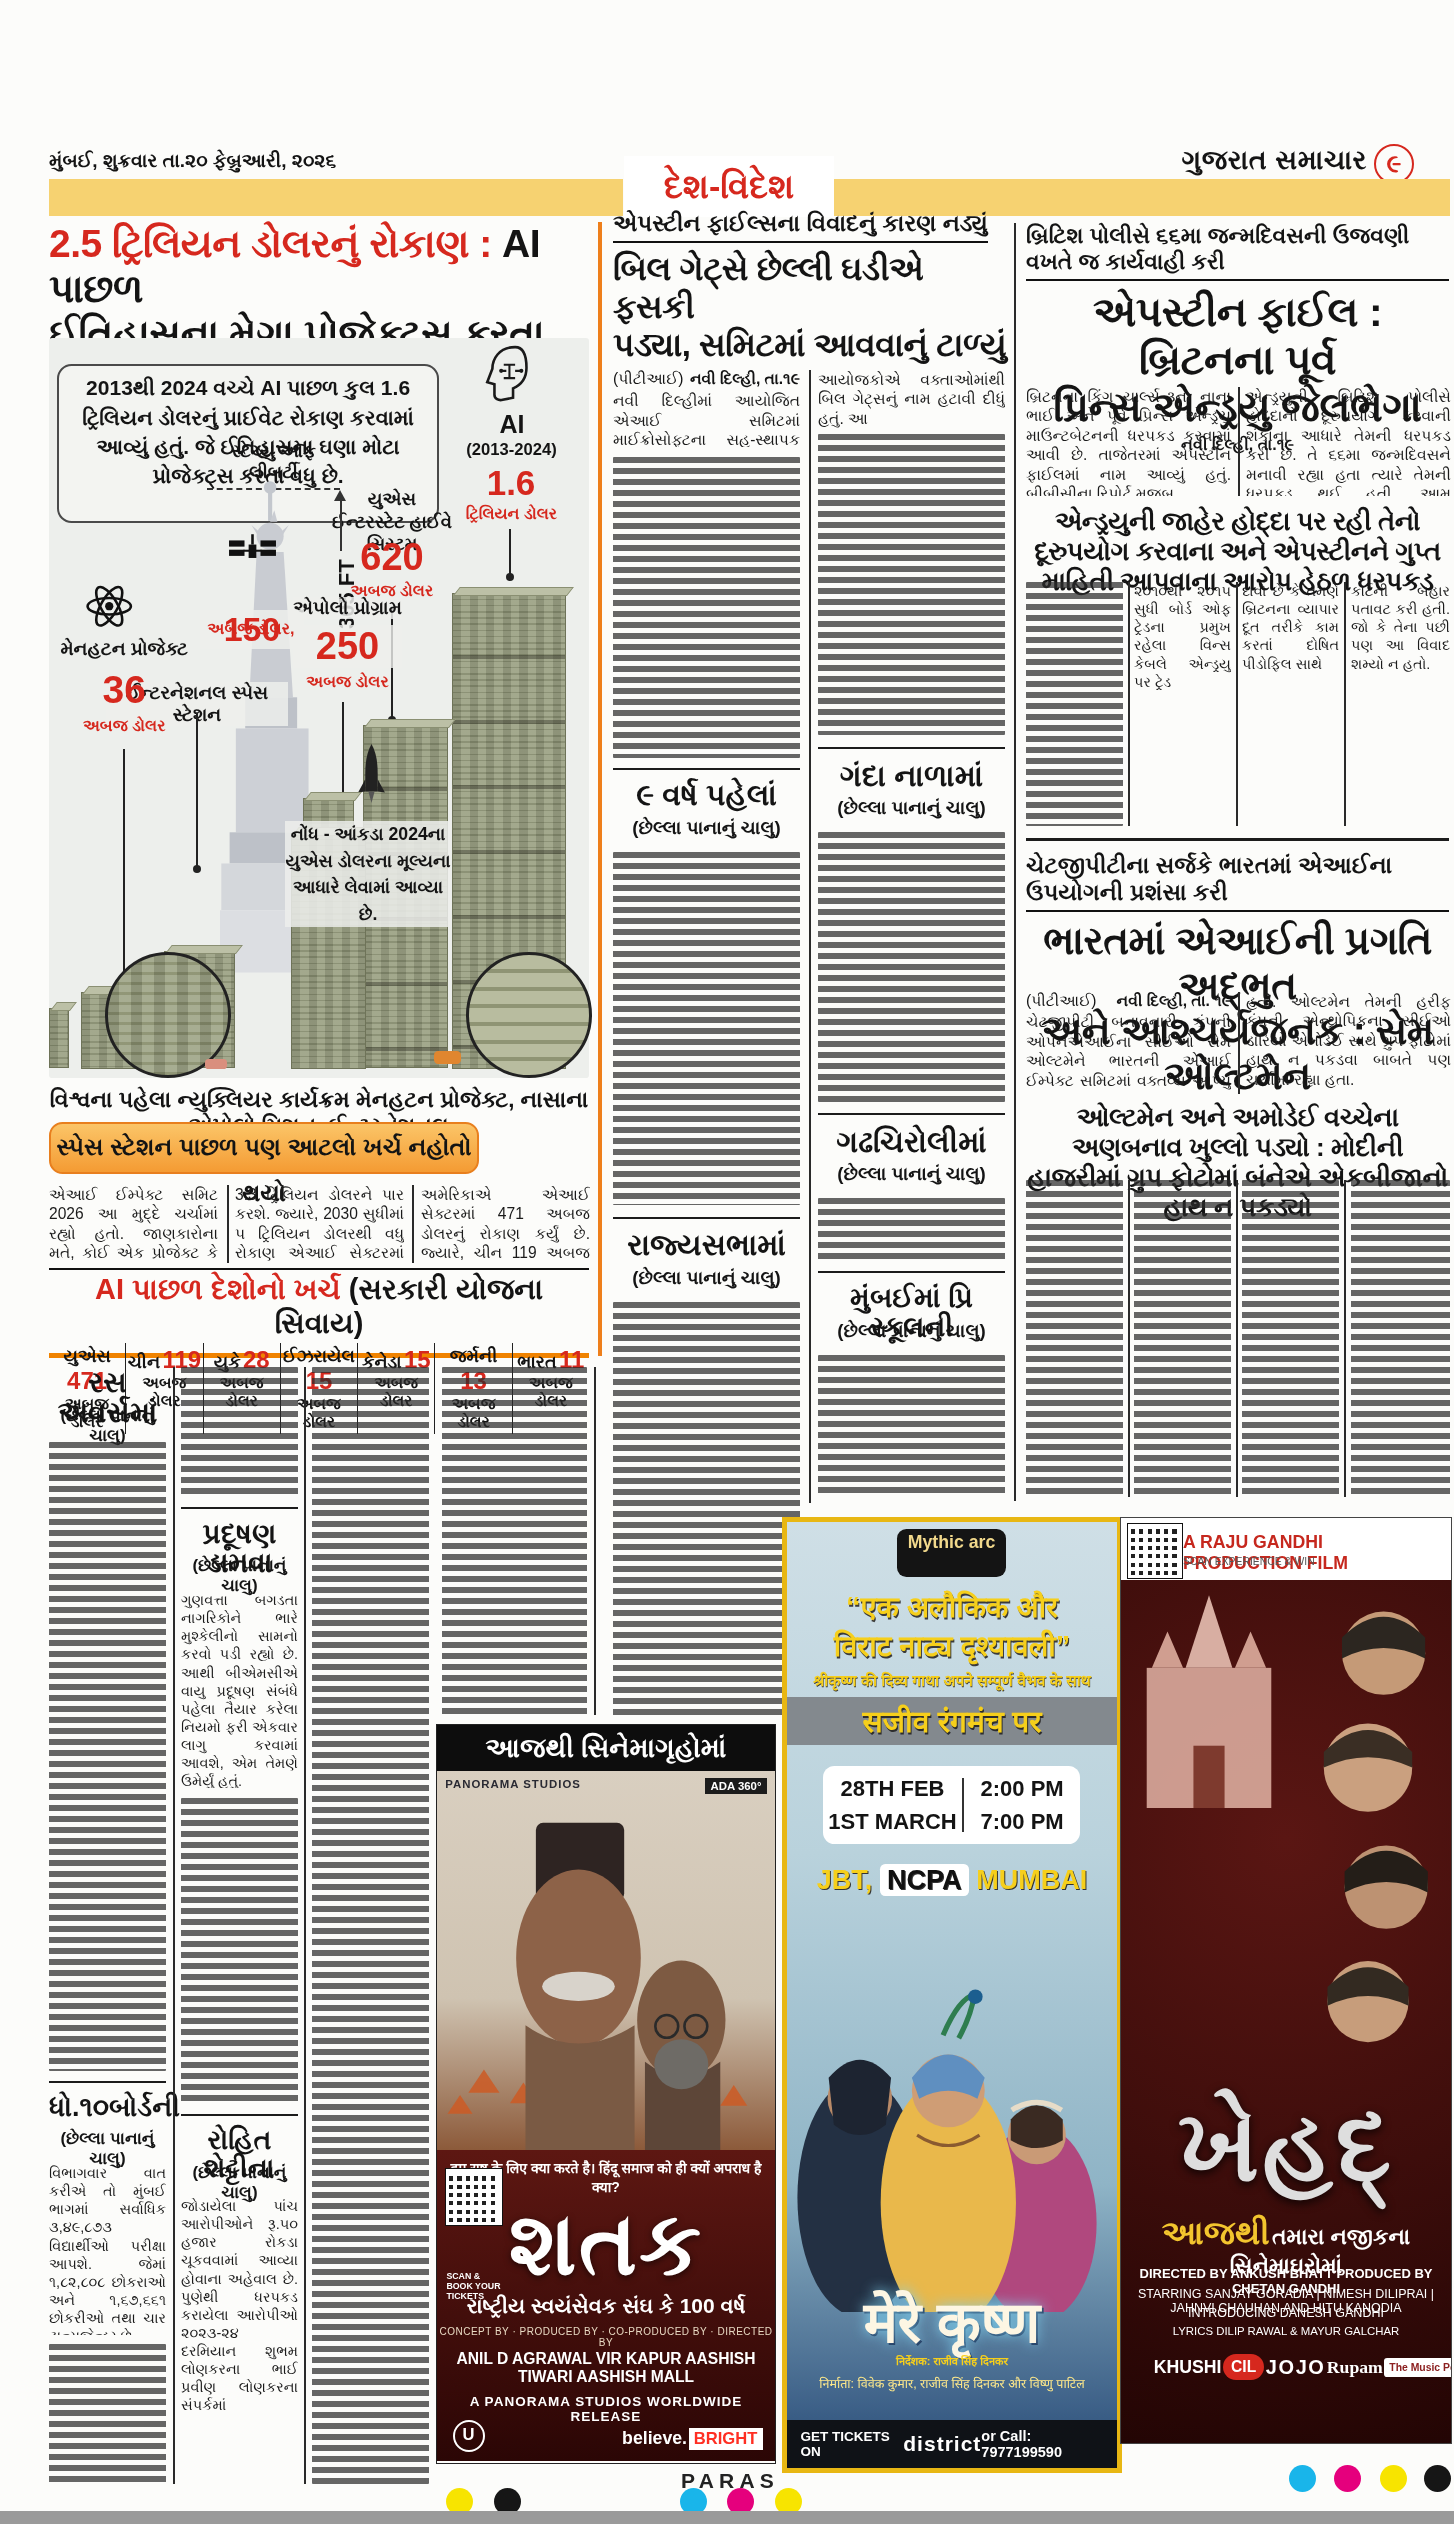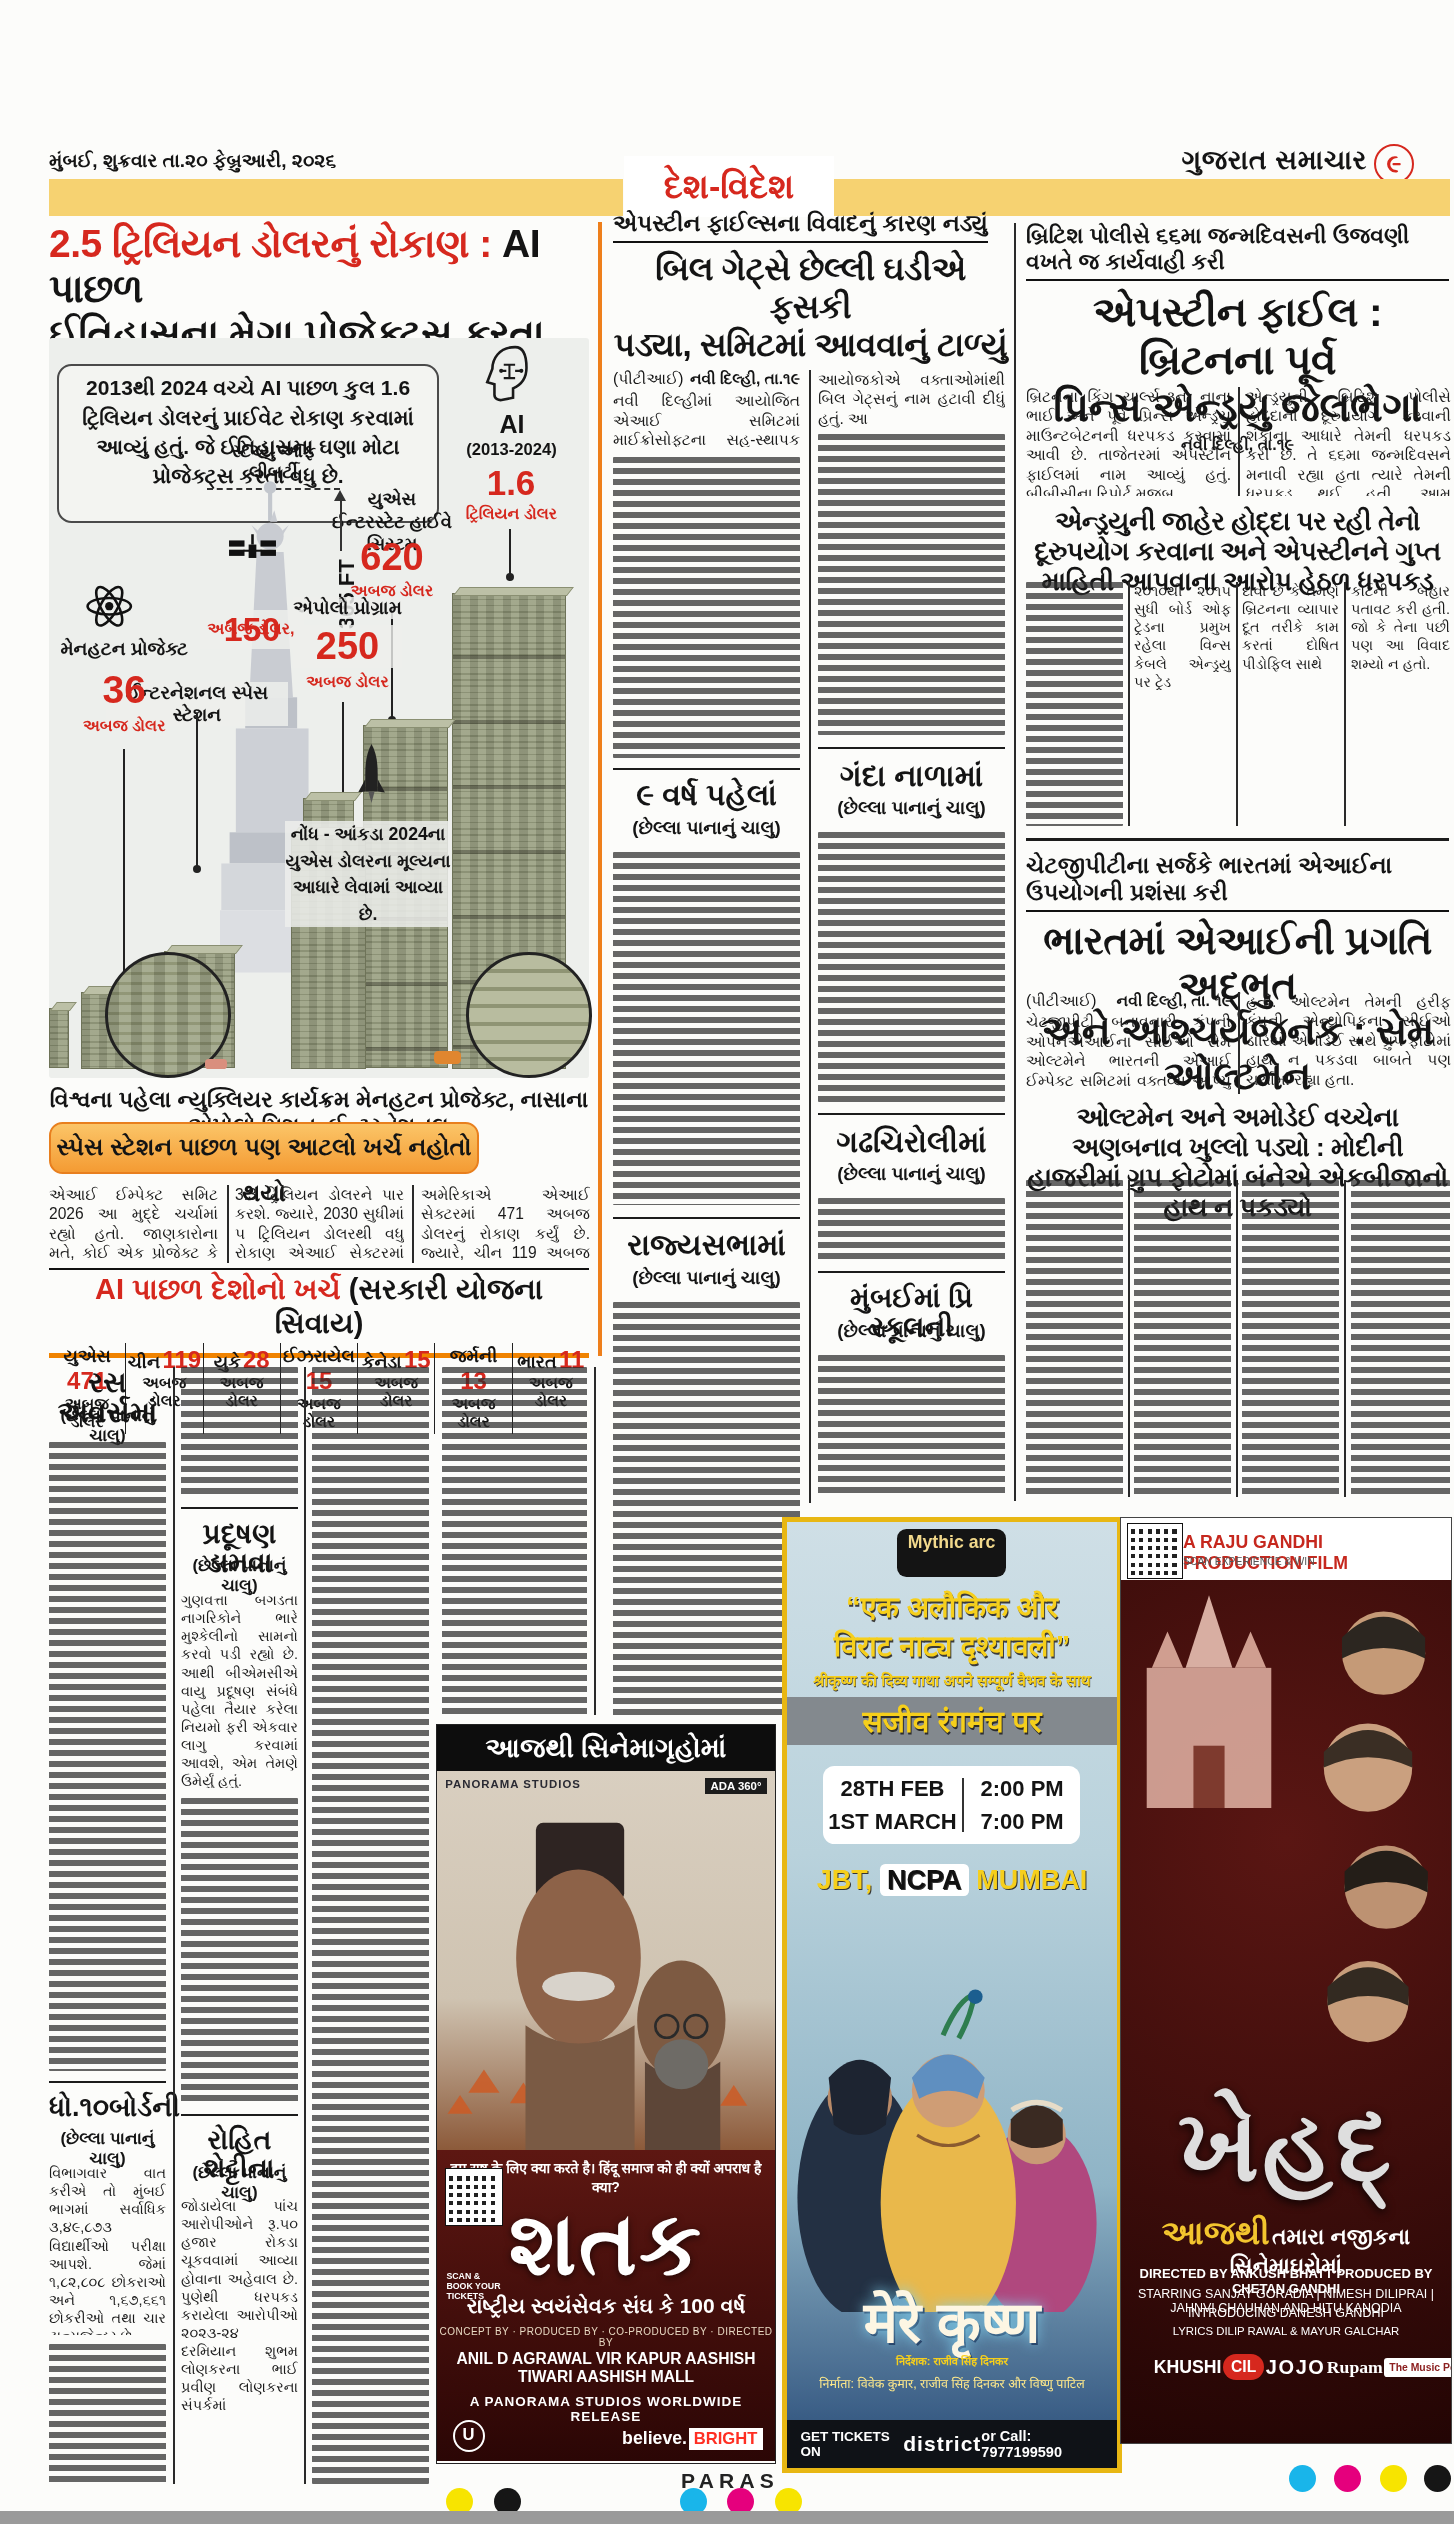--- a/index.html
+++ b/index.html
@@ -176,21 +176,21 @@
       <div class="statcell"><span class="b" style="font-size:17.7px;">કેનેડા</span> <span class="b red" style="font-size:24px;">15</span><div class="b" style="font-size:15.6px;">અબજ ડોલર</div></div>
       <div class="statcell"><span class="b" style="font-size:17.7px;">જર્મની</span> <span class="b red" style="font-size:24px;">13</span><div class="b" style="font-size:15.6px;">અબજ ડોલર</div></div>
       <div class="statcell"><span class="b" style="font-size:17.7px;">ભારત</span> <span class="b red" style="font-size:24px;">11</span><div class="b" style="font-size:15.6px;">અબજ ડોલર</div></div>
     </div>
   </div>
 
   <div class="orule" style="left:598px;top:222px;height:1134px;"></div>
 
   <div class="abs" style="left:613px;top:210px;width:395px;">
     <span class="kicker" style="font-size:23px;">એપસ્ટીન ફાઈલ્સના વિવાદનું કારણ નડ્યું</span>
-    <div class="headline" style="font-size:33px;margin-top:7.3px;text-align:center;">
+    <div class="headline" style="font-size:33px;margin-top:7.3px;">
       <span>બિલ ગેટ્સે છેલ્લી ઘડીએ ફસકી</span><br><span>પડ્યા, સમિટમાં આવવાનું ટાળ્યું</span>
     </div>
   </div>
 
   <div class="abs" style="left:613px;top:370px;width:187px;">
     <div style="display:flex;justify-content:space-between;font-size:15.6px;">
       <span>(પીટીઆઈ)</span>
       <span class="b">નવી દિલ્હી, તા.૧૯</span>
     </div>
     <div class="body-col" style="position:relative;margin-top:3.1px;height:56px;overflow:hidden;">નવી દિલ્હીમાં આયોજિત એઆઈ સમિટમાં માઈક્રોસોફ્ટના સહ-સ્થાપક બિલ ગેટ્સ</div>

